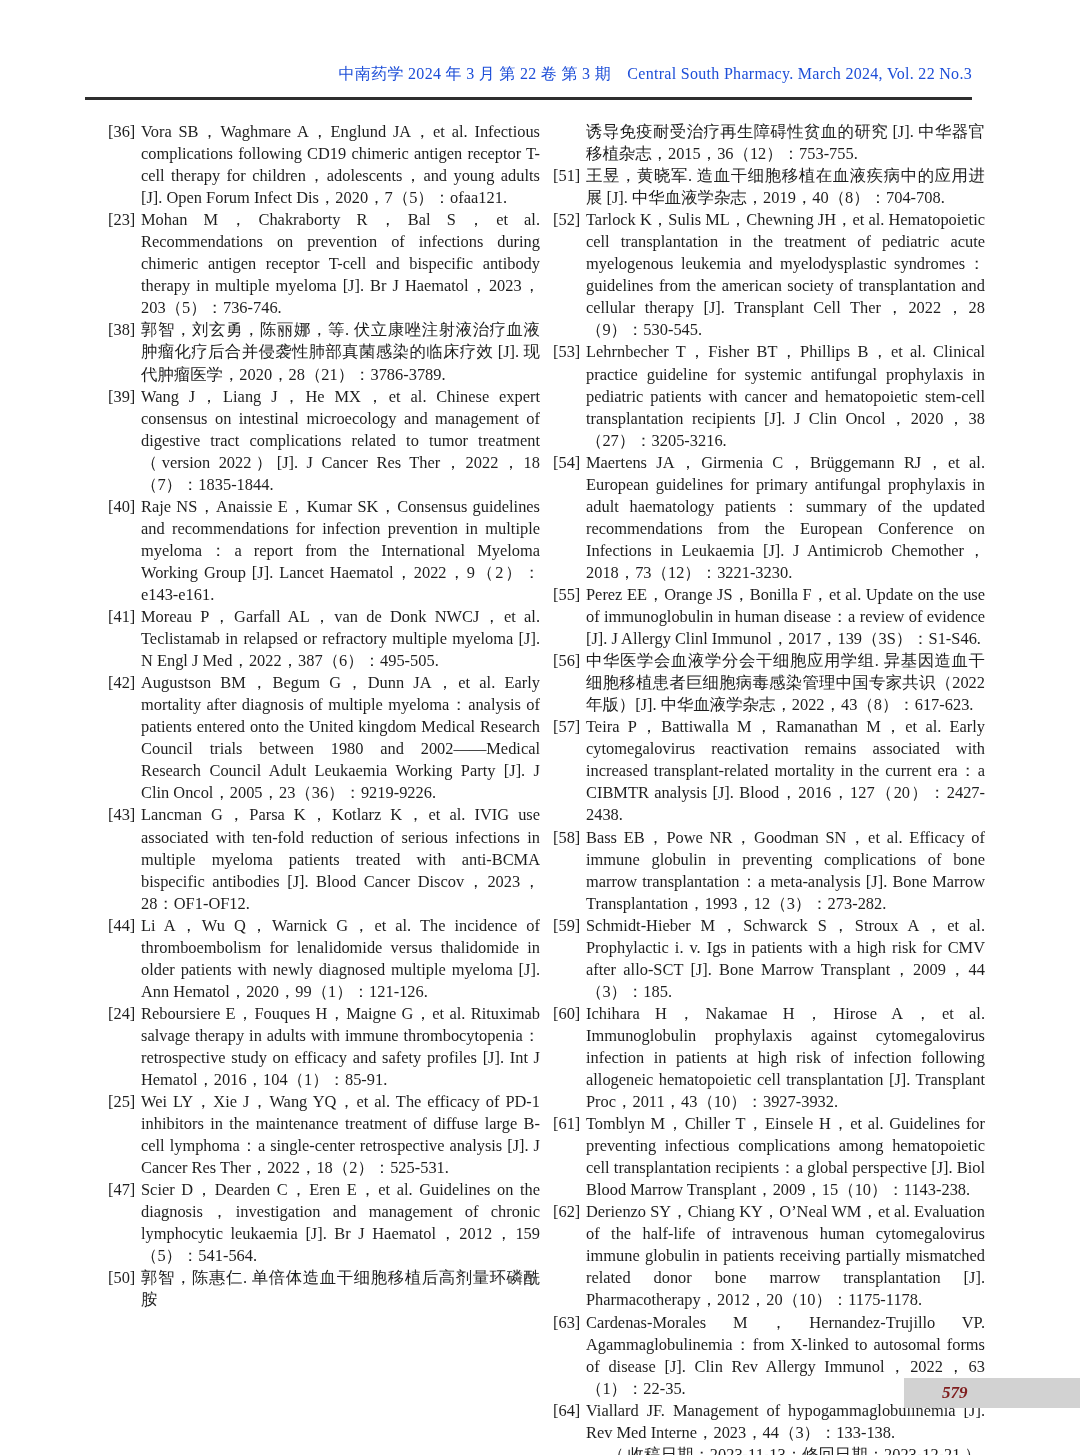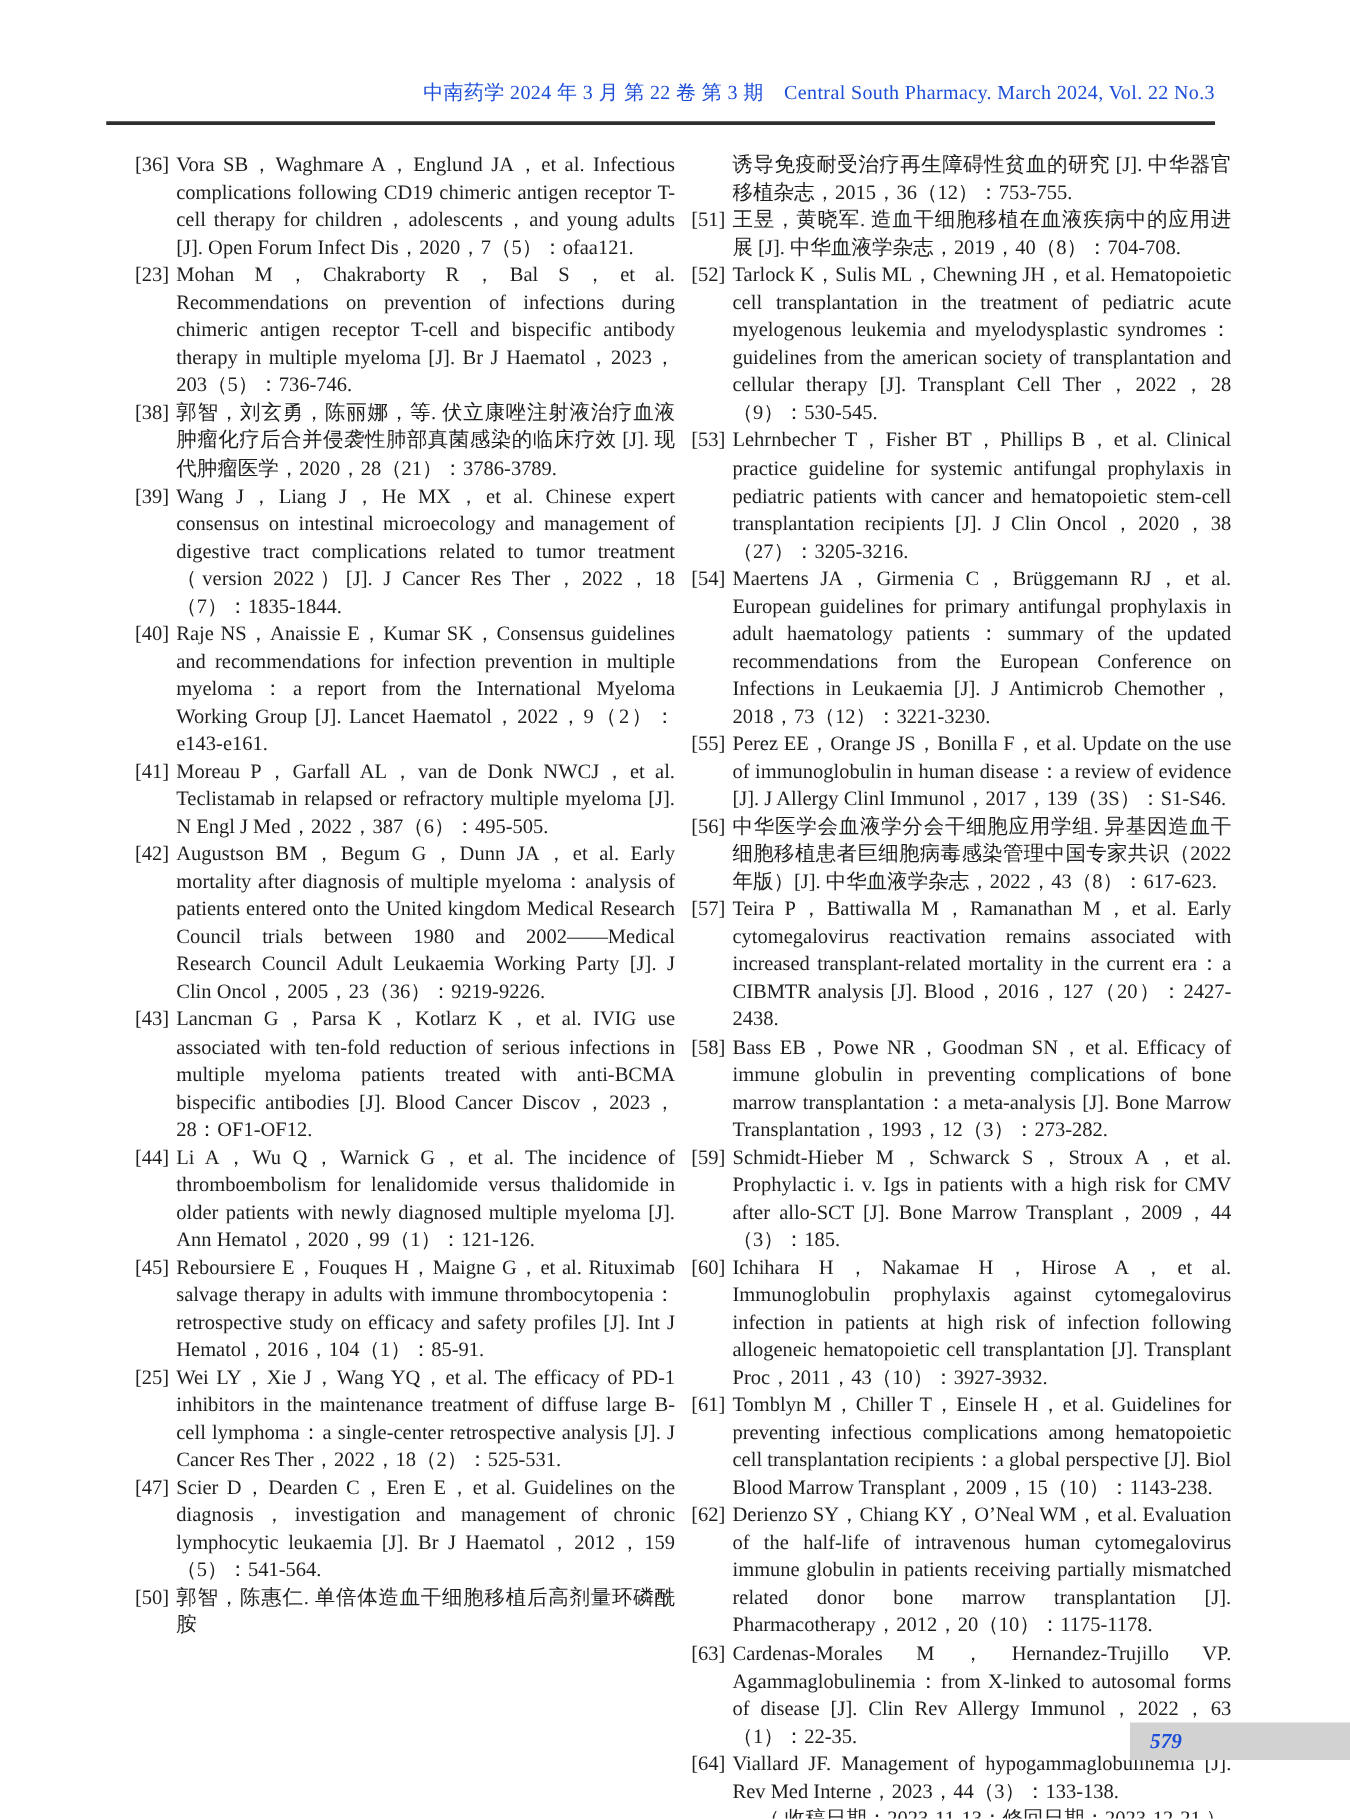--- a/index.html
+++ b/index.html
@@ -45,26 +45,26 @@
     padding-right:4px;
   }
   .pagenum-box{
     position:absolute;
     top:1378px;right:0;
     width:176px;height:30px;
     background:#d2d2d2;
   }
   .pagenum{
     display:inline-block;
-    margin-left:16px;
+    margin-left:38px;
     font-size:17px;
     font-weight:bold;
     font-style:italic;
     line-height:30px;
-    color:#1d4ed8;
+    color:#7f1d1d;
   }
 </style>
 </head>
 <body>
 
 <div class="page">
 
   <div class="running-head">中南药学 2024 年 3 月 第 22 卷 第 3 期　Central South Pharmacy. March  2024, Vol. 22 No.3</div>
   <div class="head-rule"></div>
 
@@ -101,21 +101,21 @@
         </div>
       <div class="ref">
           <span class="ref-num">[43]</span>
           <span class="ref-text">Lancman G，Parsa K，Kotlarz K，et al. IVIG use associated with ten-fold reduction of serious infections in multiple myeloma patients treated with anti-BCMA bispecific antibodies [J]. Blood Cancer Discov，2023，28：OF1-OF12.</span>
         </div>
       <div class="ref">
           <span class="ref-num">[44]</span>
           <span class="ref-text">Li A，Wu Q，Warnick G，et al. The incidence of thromboembolism for lenalidomide versus thalidomide in older patients with newly diagnosed multiple myeloma [J]. Ann Hematol，2020，99（1）：121-126.</span>
         </div>
       <div class="ref">
-          <span class="ref-num">[45]</span>
+          <span class="ref-num">[24]</span>
           <span class="ref-text">Reboursiere E，Fouques H，Maigne G，et al. Rituximab salvage therapy in adults with immune thrombocytopenia：retrospective study on efficacy and safety profiles [J]. Int J Hematol，2016，104（1）：85-91.</span>
         </div>
       <div class="ref">
           <span class="ref-num">[25]</span>
           <span class="ref-text">Wei LY，Xie J，Wang YQ，et al. The efficacy of PD-1 inhibitors in the maintenance treatment of diffuse large B-cell lymphoma：a single-center retrospective analysis [J]. J Cancer Res Ther，2022，18（2）：525-531.</span>
         </div>
       <div class="ref">
           <span class="ref-num">[47]</span>
           <span class="ref-text">Scier D，Dearden C，Eren E，et al. Guidelines on the diagnosis，investigation and management of chronic lymphocytic leukaemia [J]. Br J Haematol，2012，159（5）：541-564.</span>
         </div>

